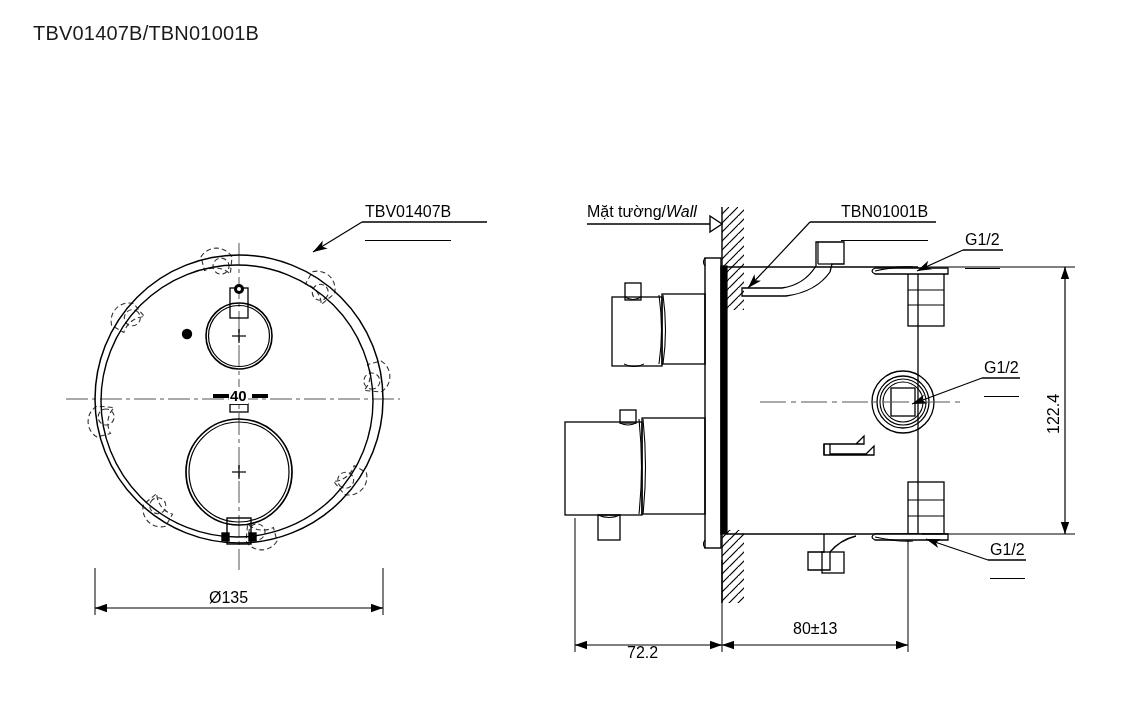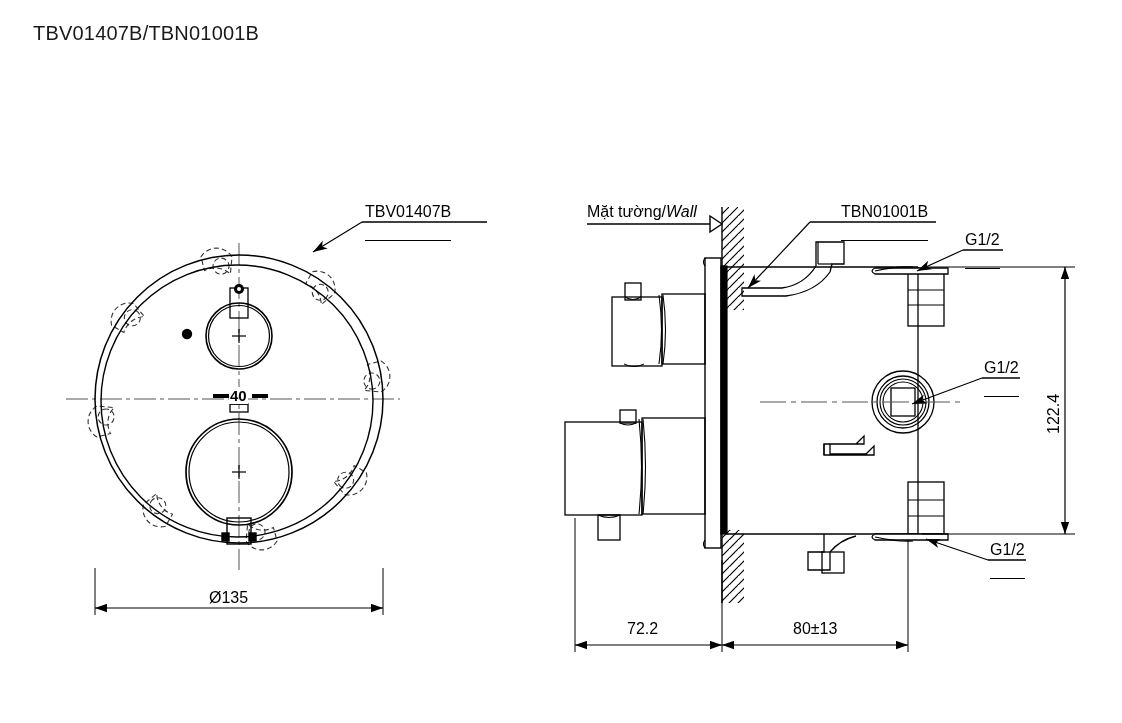--- a/index.html
+++ b/index.html
@@ -303,17 +303,17 @@
   <div class="lbl ul" style="left:813px; top:203px;margin-left:28px;">TBN01001B</div>
 
   <div class="lbl ul" style="left:965px; top:231px;">G1/2</div>
 
   <div class="lbl ul" style="left:984px; top:359px;">G1/2</div>
 
   <div class="lbl ul" style="left:990px; top:541px;">G1/2</div>
 
   <div class="dim vert" style="left:1045px; top:434px;">122.4</div>
 
-  <div class="dim" style="left:627px; top:620px;">72.2</div>
+  <div class="dim" style="left:627px; top:644px;">72.2</div>
 
   <div class="dim" style="left:785px; top:620px;margin-left:8px;">80±13</div>
 
 </div>
 
 </body></html>

